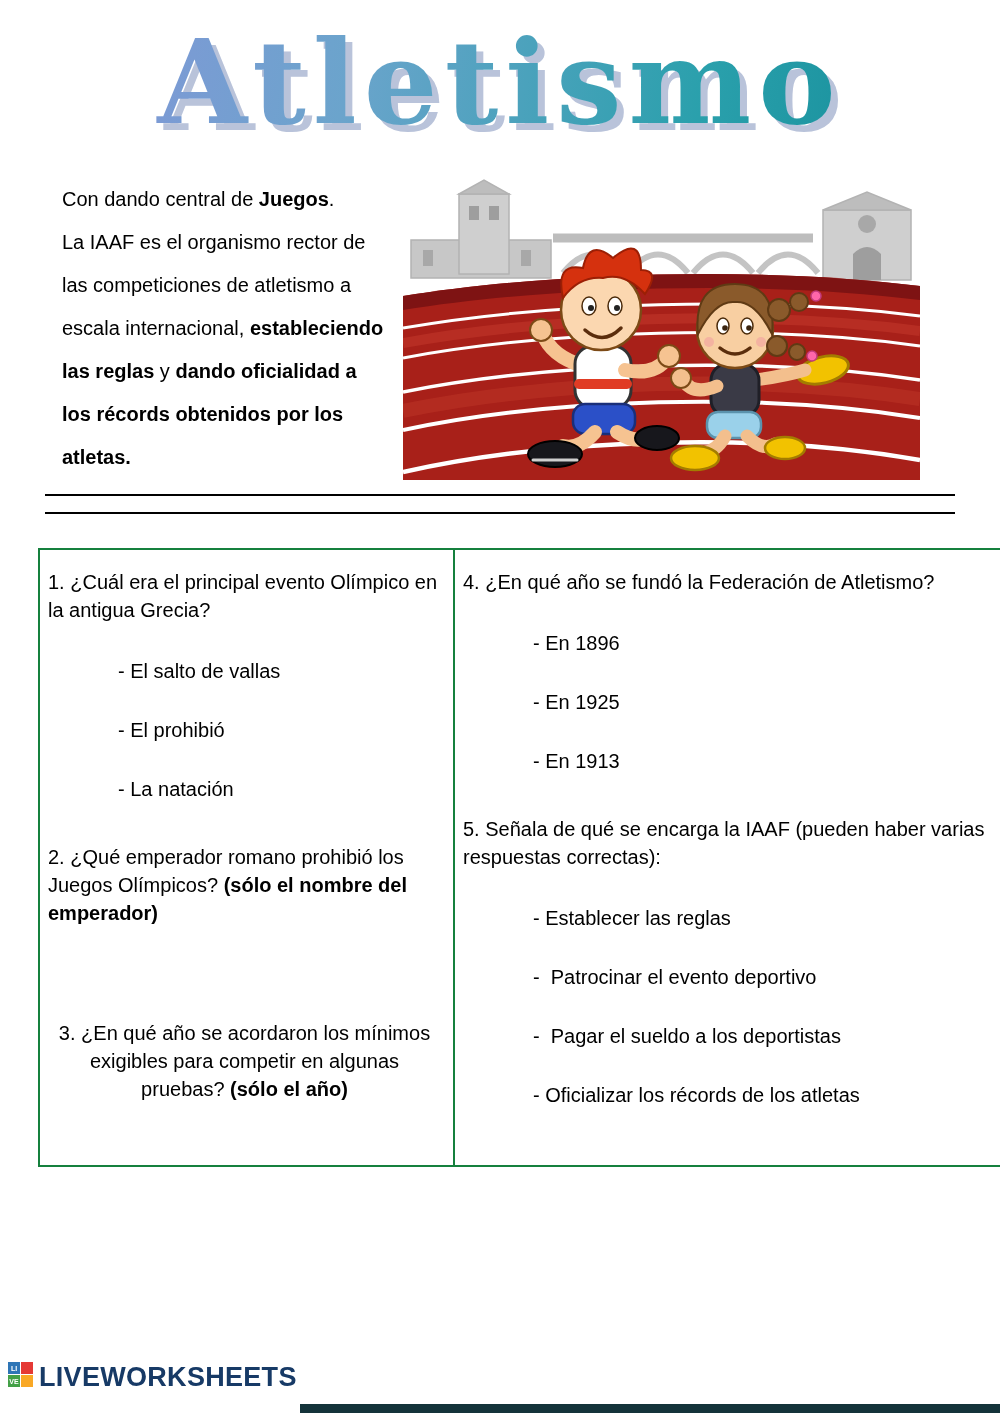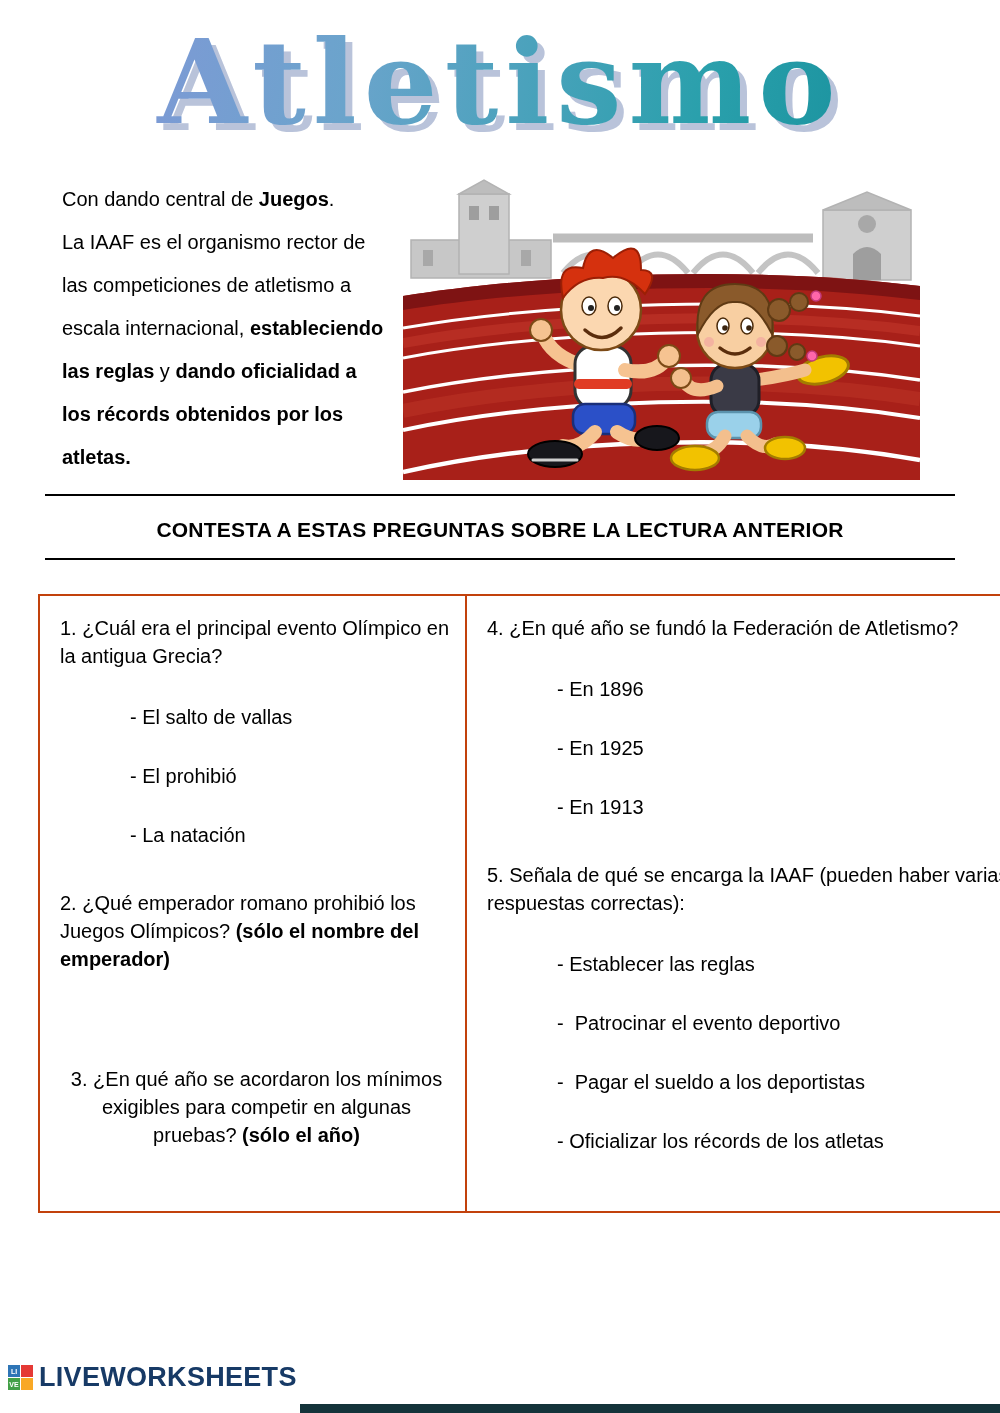--- a/index.html
+++ b/index.html
@@ -26,30 +26,30 @@
   .reading{width:328px;font-size:20px;line-height:2.15;}
   .illustration{margin-left:13px;width:517px;height:302px;flex:none;}
   .illustration svg{display:block;}
   b{font-weight:bold;}
   
   .rule{border:none;border-top:2px solid #000;margin:14px 45px 0 45px;}
   .rule.second{margin-top:16px;}
   .section-heading{margin:22px 45px 0 45px;text-align:center;font-size:21px;font-weight:bold;letter-spacing:.2px;}
   
   .quiz{margin:34px 38px 0 38px;width:924px;border-collapse:collapse;table-layout:fixed;}
-  .quiz td{border:2px solid #c2410c;vertical-align:top;padding:4px 12px 58px 20px;}
+  .quiz td{border:2px solid #15803d;vertical-align:top;padding:4px 12px 58px 8px;}
   td.qcell-left{width:393px;}
   td.qcell-right{width:531px;}
   .question{font-size:20px;line-height:1.4;margin:14px 0 0 0;}
   .question .note{font-weight:bold;}
   .option{font-size:20px;margin:36px 0 0 0;padding-left:70px;white-space:pre-wrap;}
   .gap-md{margin-top:42px;}
   .gap-lg{margin-top:92px;text-align:center;}
   
-  .footer{position:absolute;left:8px;bottom:20px;display:flex;align-items:center;}
+  .footer{position:absolute;left:8px;bottom:20px;display:flex;}
   .logo-grid{display:grid;grid-template-columns:12px 12px;grid-template-rows:12px 12px;gap:1px;margin-right:6px;}
   .logo-grid .sq{display:flex;align-items:center;justify-content:center;color:#fff;font-size:7px;font-weight:bold;line-height:1;}
   .sq1{background:#2e75b6;}
   .sq2{background:#e53935;}
   .sq3{background:#43a047;}
   .sq4{background:#f9a825;}
   .logo-text{font-size:27px;font-weight:bold;color:#173a66;letter-spacing:.3px;}
   .bottom-bar{position:absolute;left:300px;right:0;bottom:0;height:9px;background:#14333a;}
 </style>
 </head>
@@ -153,21 +153,20 @@
           <circle cx="346" cy="150" r="2.8" fill="#3a2410"></circle>
           <circle cx="306" cy="164" r="5" fill="#f2a0a0" opacity="0.6"></circle>
           <circle cx="358" cy="164" r="5" fill="#f2a0a0" opacity="0.6"></circle>
           <path d="M317,170 Q332,182 347,170" fill="none" stroke="#5a2d0c" stroke-width="3.5"></path>
         </g>
       </svg>
     </div>
   </div>
 
   <hr class="rule">
-  <h2 class="section-heading">CONTESTA A ESTAS PREGUNTAS SOBRE LA LECTURA ANTERIOR</h2>
   <hr class="rule second">
 
   <table class="quiz">
     <tbody>
         <tr>
       <td class="qcell-left">
         <p class="question">1. ¿Cuál era el principal evento Olímpico en la antigua Grecia?</p>
         <p class="option">- El salto de vallas</p>
         <p class="option">- El prohibió</p>
         <p class="option">- La natación</p>

